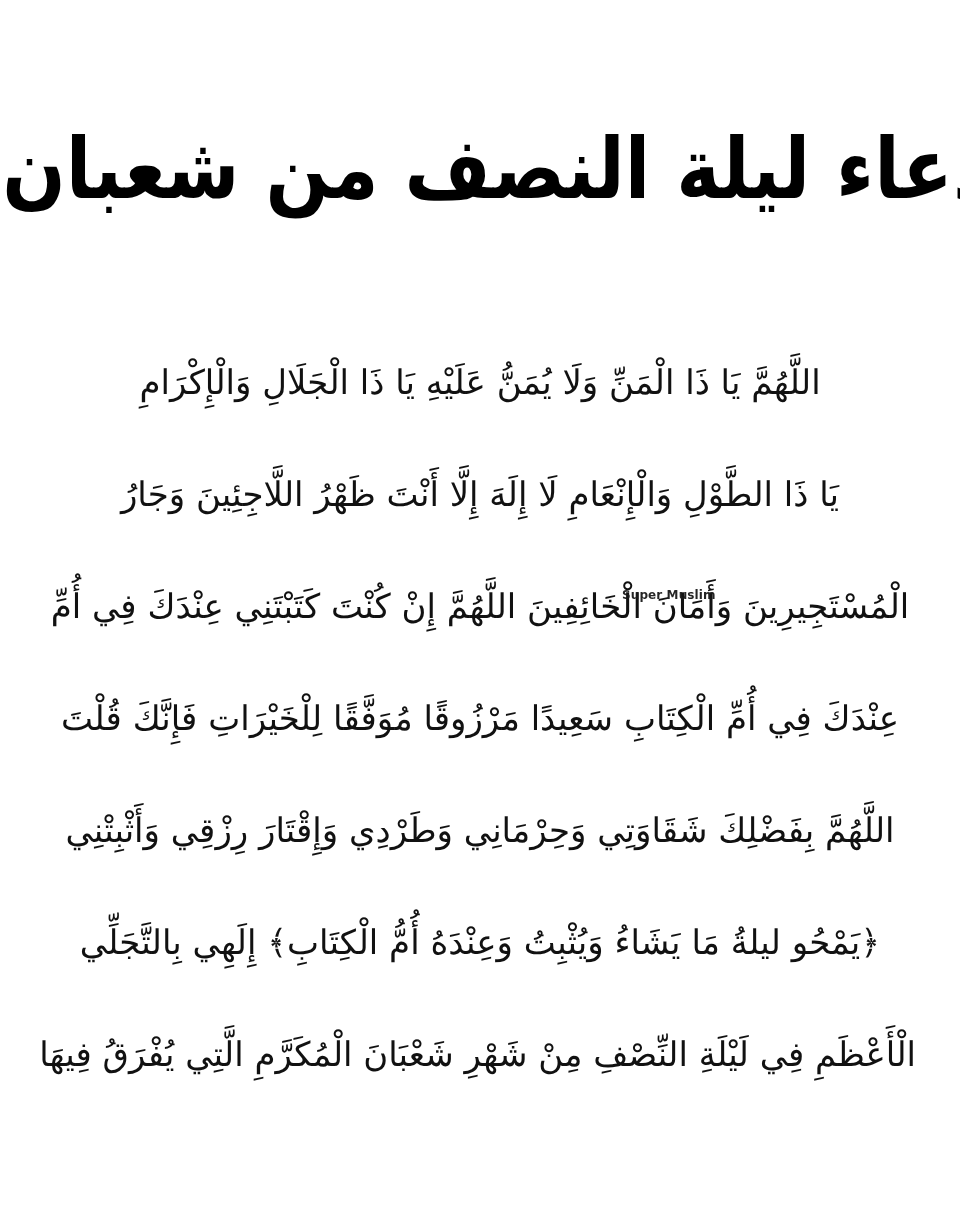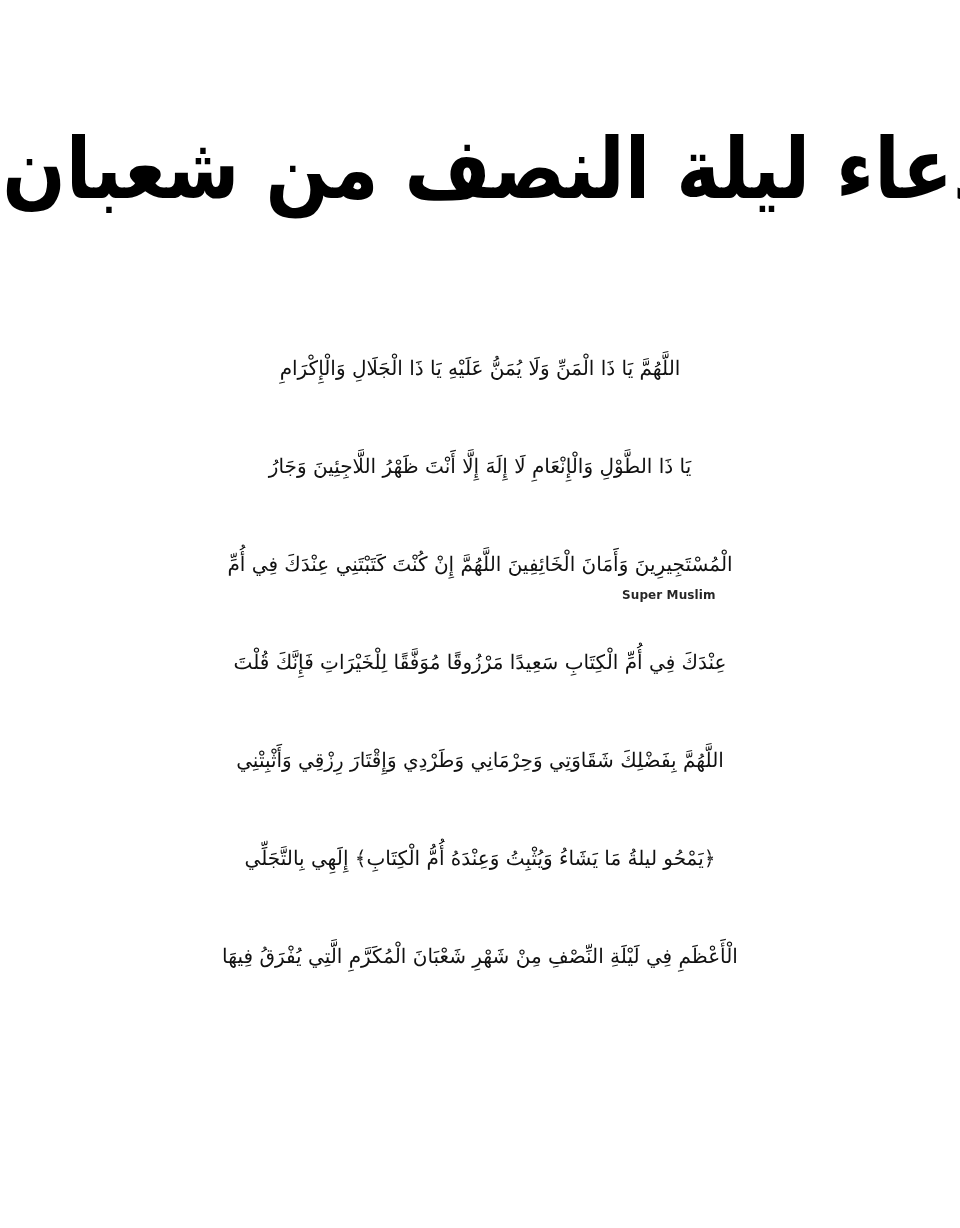--- a/index.html
+++ b/index.html
@@ -63,21 +63,21 @@
     color: #111111;
     position: relative;
   }
 
   .dua-line {
     display: block;
     width: 100%;
     text-align: center;
     direction: rtl;
     unicode-bidi: isolate;
-    font-size: 20px;
+    font-size: 34px;
     line-height: 78px;
     height: 78px;
     white-space: nowrap;
     font-weight: 400;
     color: #111111;
     overflow: visible;
   }
 
   
   .dua-line.stretch-1 { letter-spacing: 0.6px; }

